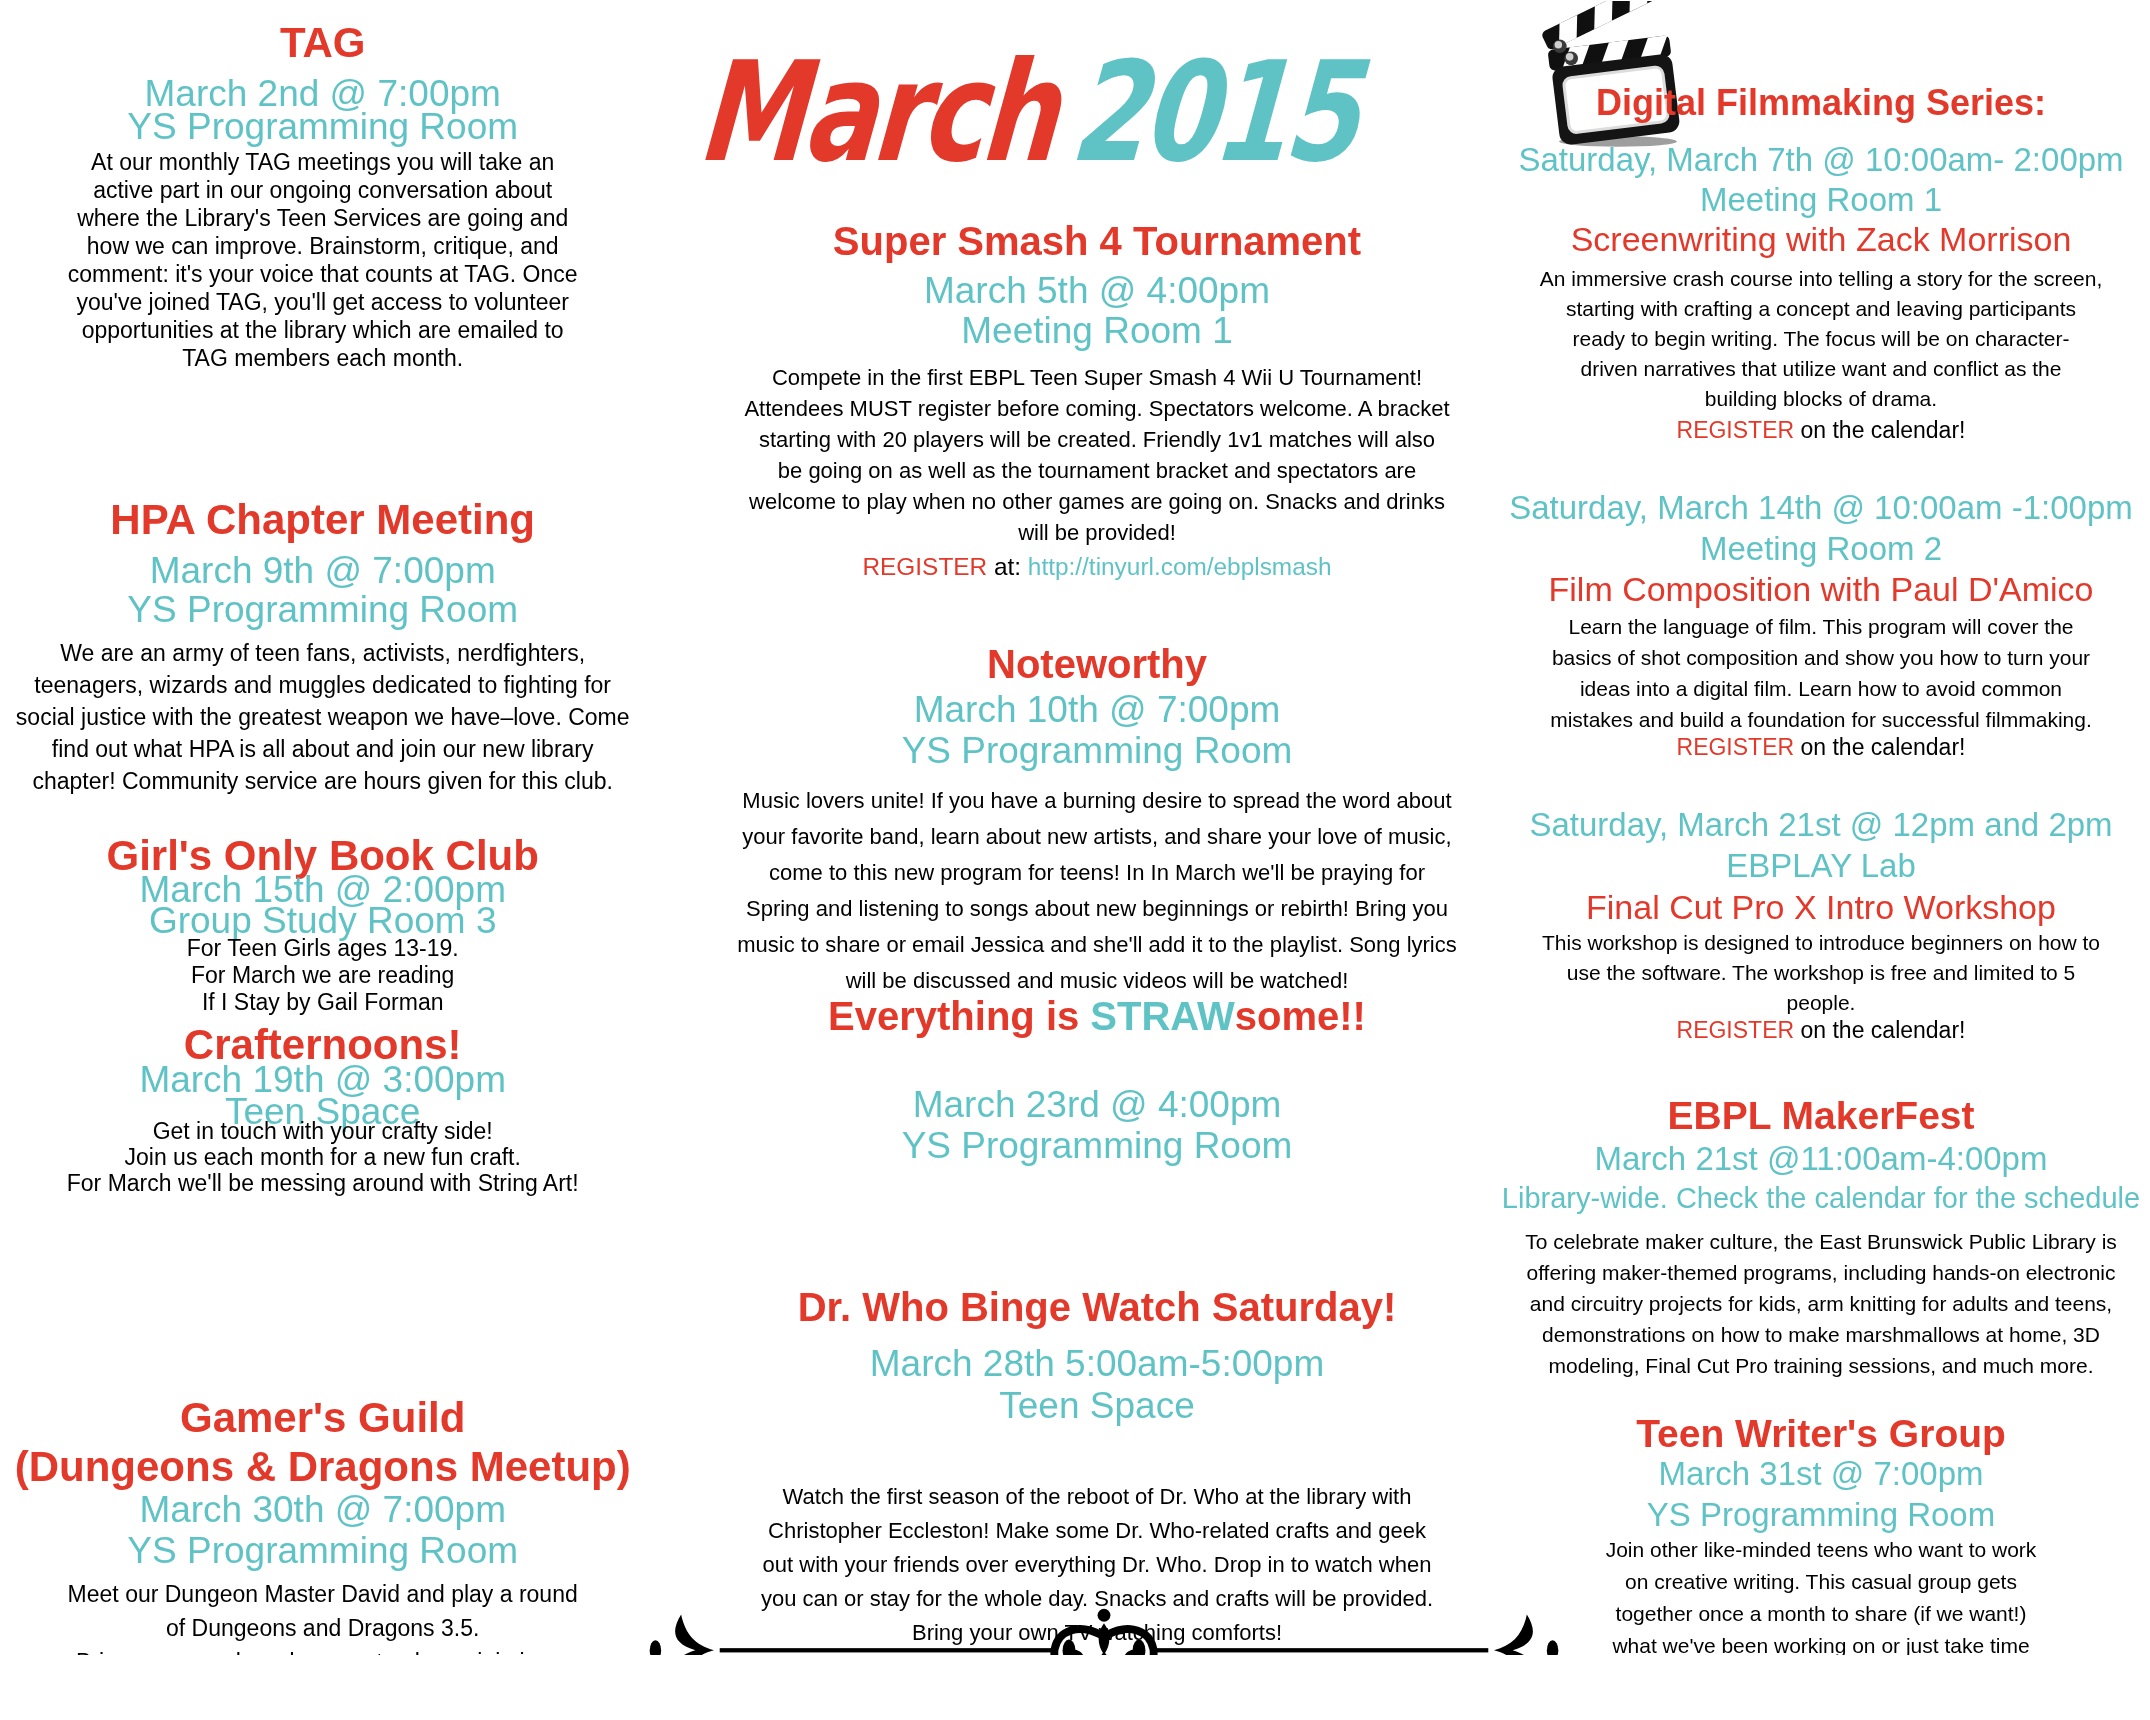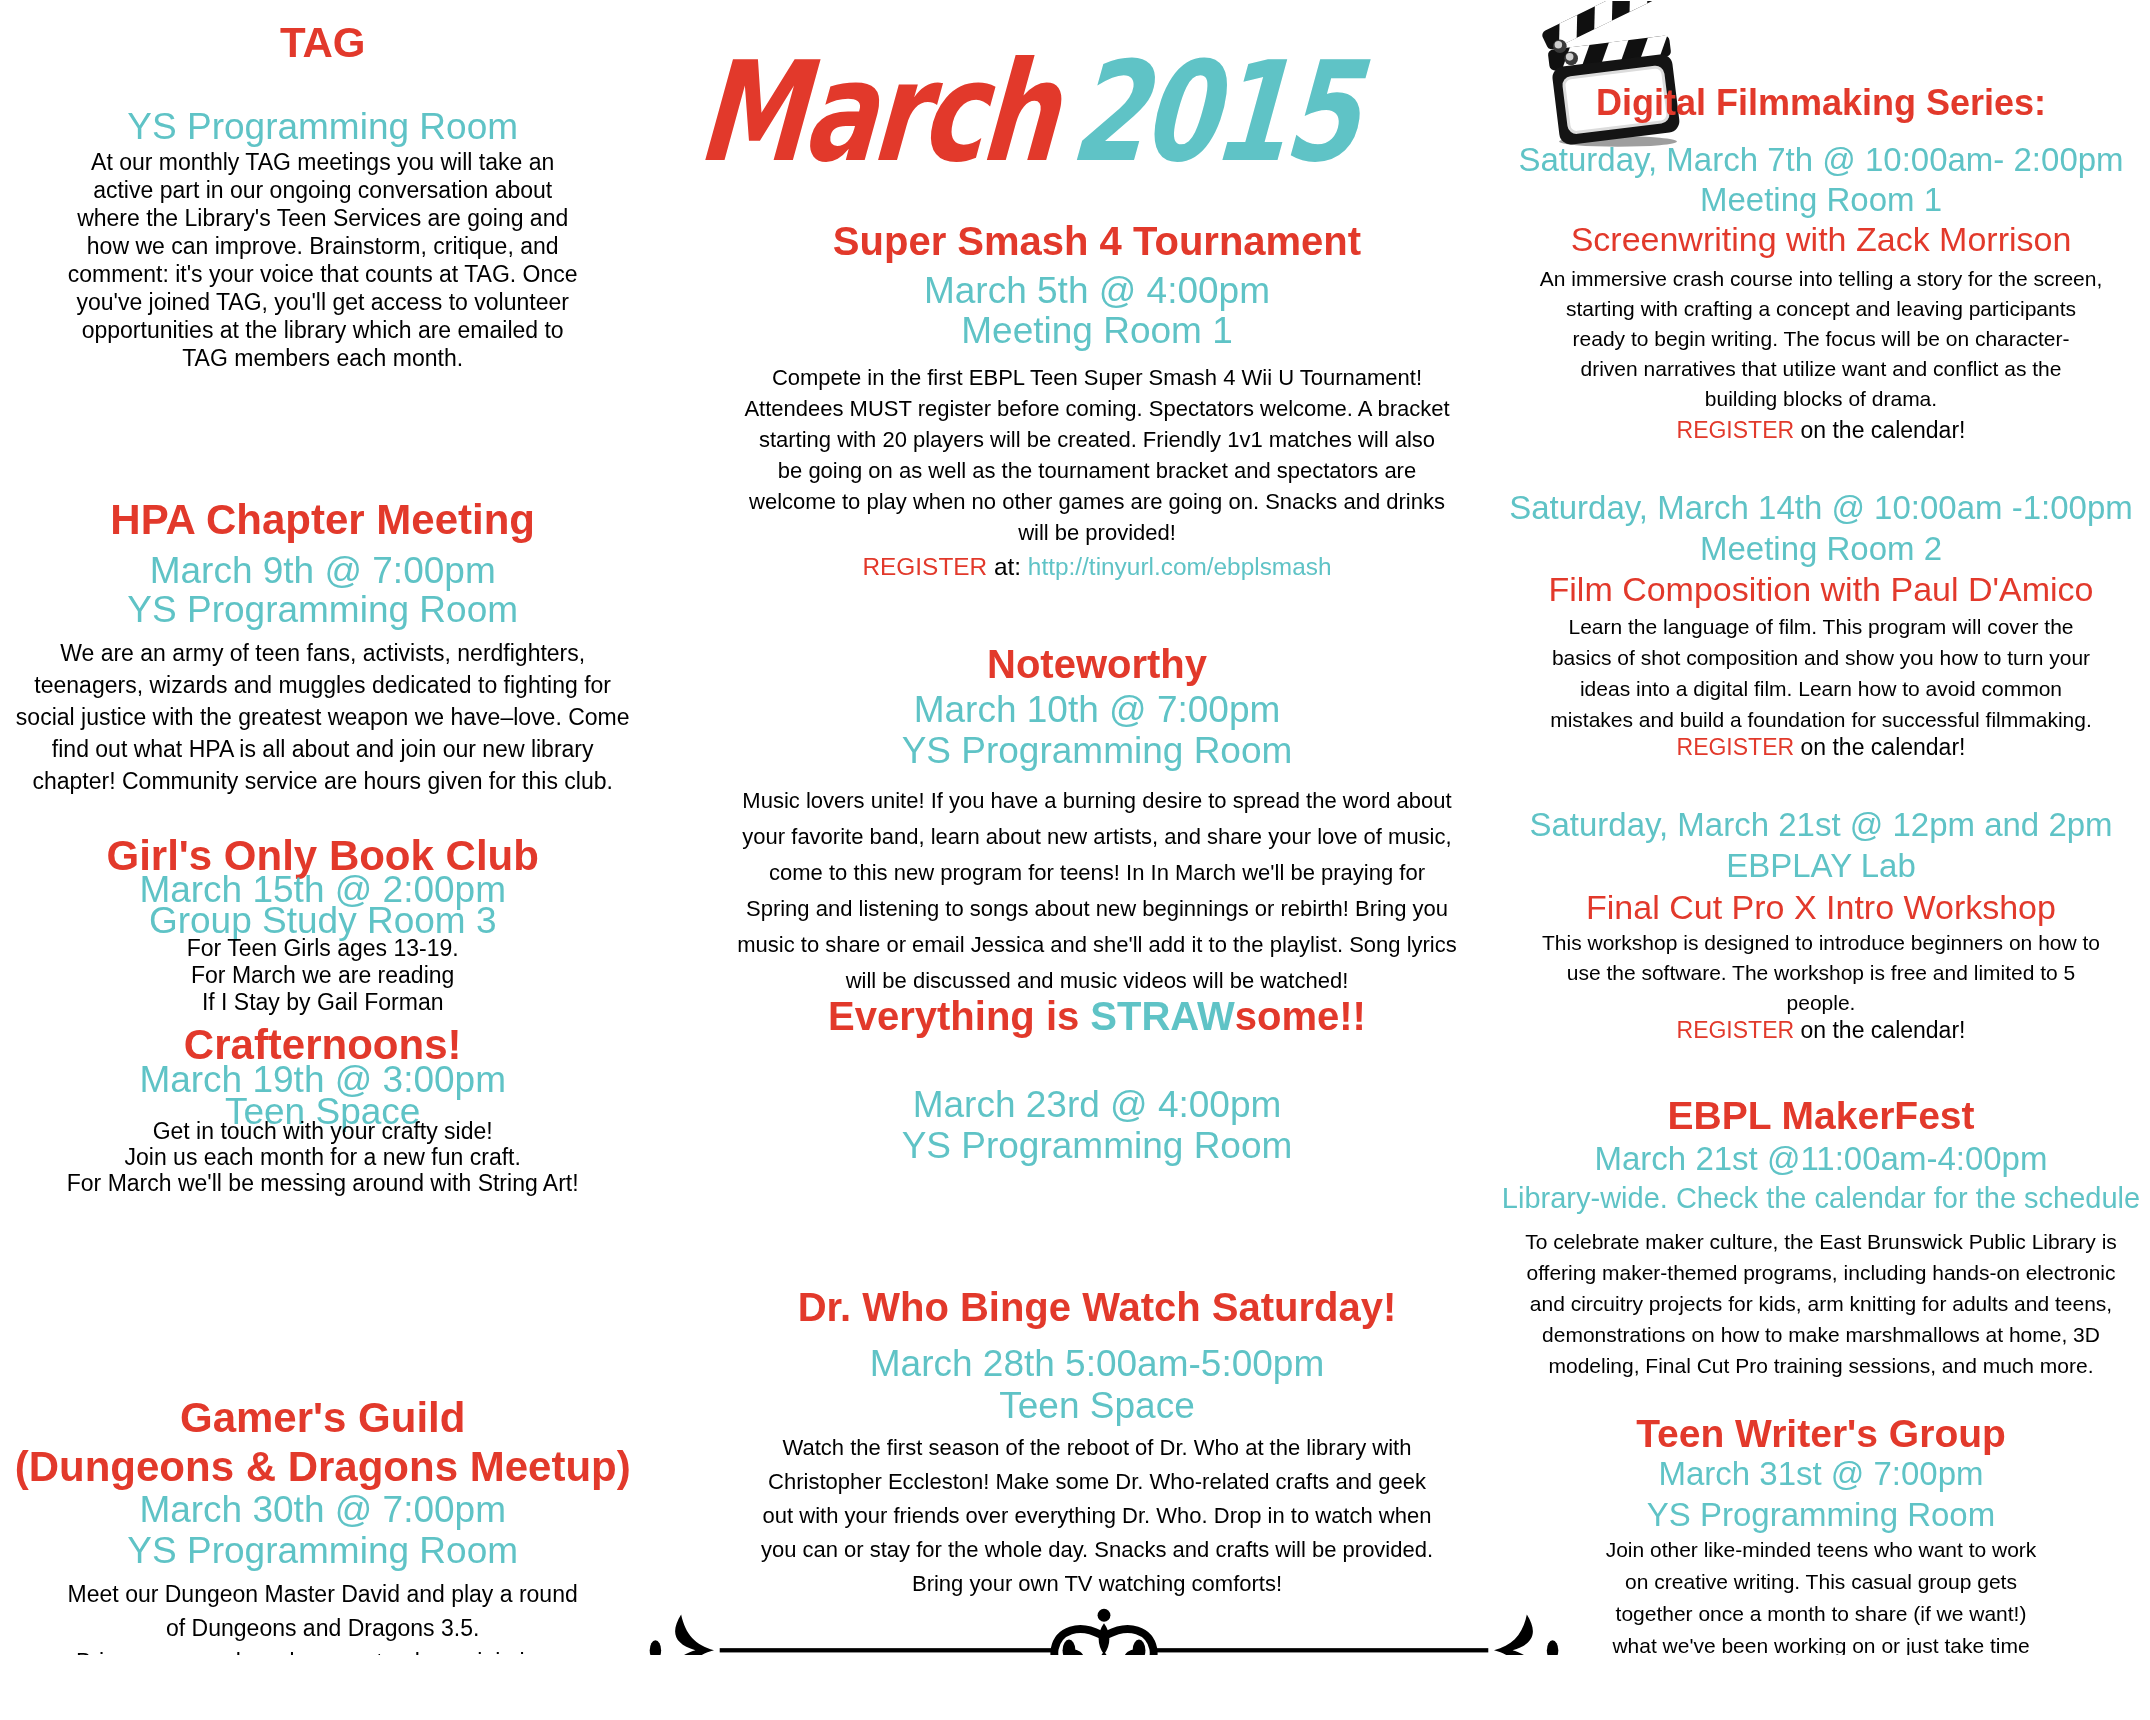--- a/index.html
+++ b/index.html
@@ -88,20 +88,21 @@
       <ellipse cx="22" cy="62" rx="8" ry="14"></ellipse>
       <g transform="translate(1300,0) scale(-1,1)">
         <path d="M104,62 C78,55 64,40 58,12 C43,36 47,53 78,62 C47,71 43,88 58,104 C64,84 78,69 104,62 Z"></path>
         <ellipse cx="22" cy="62" rx="8" ry="14"></ellipse>
       </g>
     </g>
   </svg>
 
   <div class="col" id="col-left">
     <h2 class="abs title" style="top:18.6px">TAG</h2>
+    <p class="abs date" style="top:74px">March 2nd @ 7:00pm</p>
     <p class="abs loc" style="top:107px">YS Programming Room</p>
     <p class="abs body" style="top:148px;line-height:28px">At our monthly TAG meetings you will take an
 active part in our ongoing conversation about
 where the Library's Teen Services are going and
 how we can improve. Brainstorm, critique, and
 comment: it's your voice that counts at TAG. Once
 you've joined TAG, you'll get access to volunteer
 opportunities at the library which are emailed to
 TAG members each month.</p>
 
@@ -164,21 +165,21 @@
 music to share or email Jessica and she'll add it to the playlist. Song lyrics
 will be discussed and music videos will be watched!</p>
 
     <h2 class="abs title" style="top:994px"><span>Everything is </span><span style="color:var(--teal)">STRAW</span><span>some!!</span></h2>
     <p class="abs date" style="top:1085px">March 23rd @ 4:00pm</p>
     <p class="abs loc" style="top:1126px">YS Programming Room</p>
 
     <h2 class="abs title" style="top:1285px">Dr. Who Binge Watch Saturday!</h2>
     <p class="abs date" style="top:1344px">March 28th 5:00am-5:00pm</p>
     <p class="abs loc" style="top:1386px">Teen Space</p>
-    <p class="abs body" style="top:1431px;line-height:34px">Watch the first season of the reboot of Dr. Who at the library with
+    <p class="abs body" style="top:1480px;line-height:34px">Watch the first season of the reboot of Dr. Who at the library with
 Christopher Eccleston! Make some Dr. Who-related crafts and geek
 out with your friends over everything Dr. Who. Drop in to watch when
 you can or stay for the whole day. Snacks and crafts will be provided.
 Bring your own TV watching comforts!</p>
   </div>
 
   <div class="col" id="col-right">
     <h2 class="abs title" style="top:83px;font-size:36px">Digital Filmmaking Series:</h2>
 
     <p class="abs date" style="top:142px">Saturday, March 7th @ 10:00am- 2:00pm</p>

